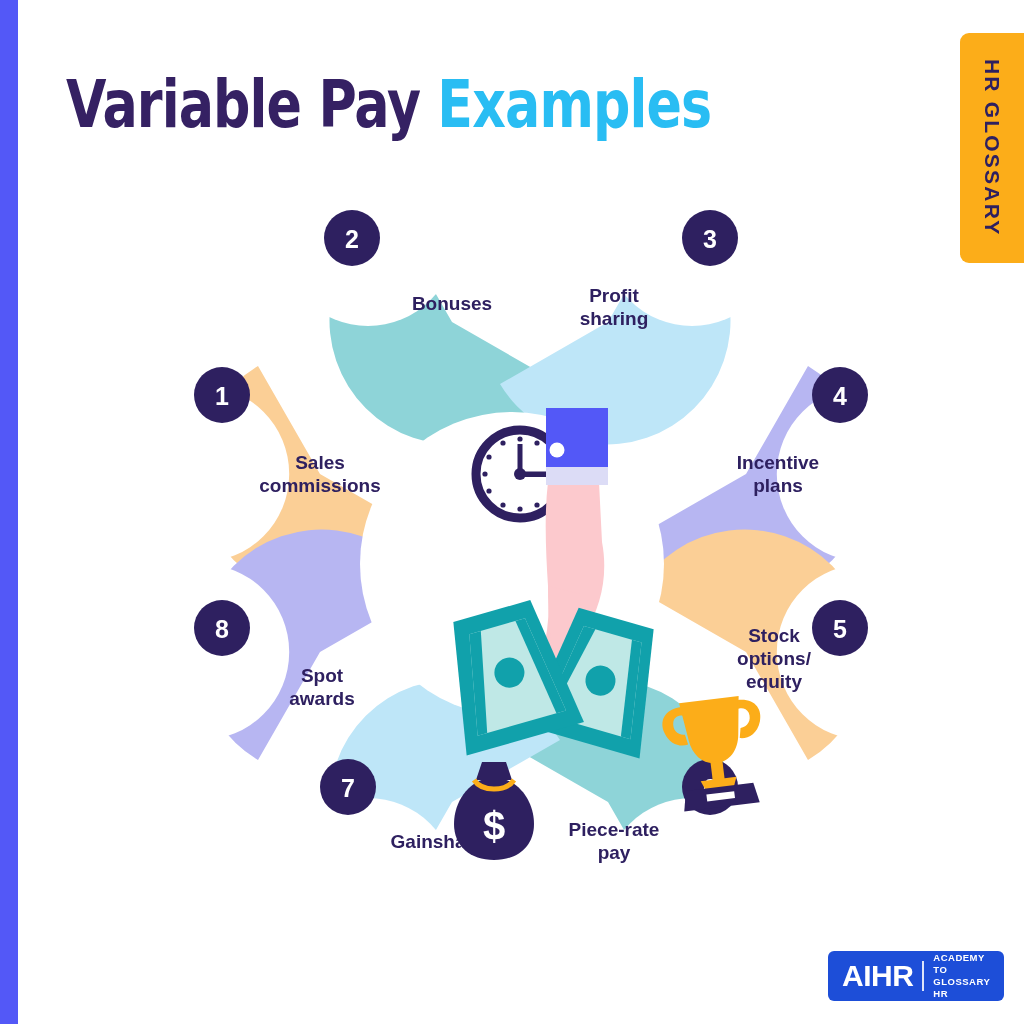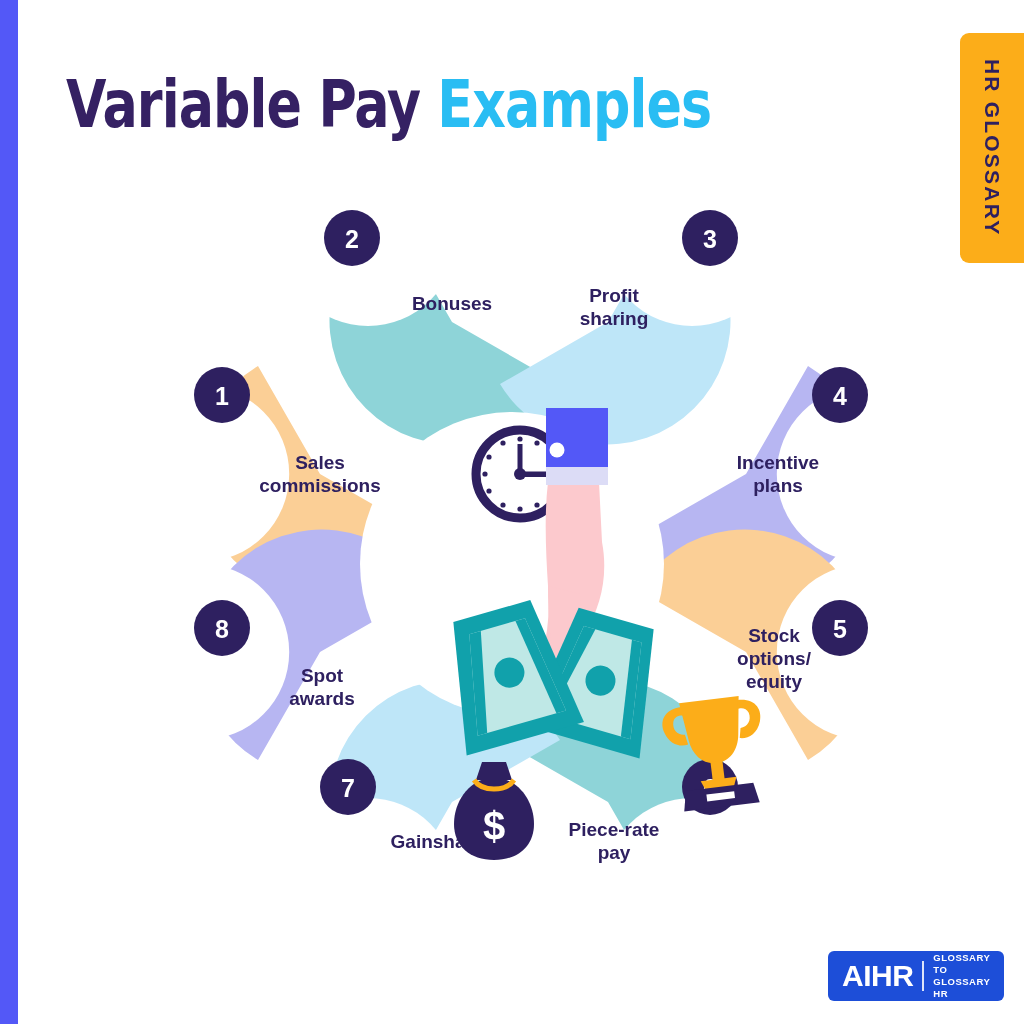--- a/index.html
+++ b/index.html
@@ -346,16 +346,16 @@
       <rect x="604" y="612" width="28" height="7" fill="#ffffff"></rect>
     </g>
   </g>
 </svg>
 </div>
 
 <div id="aihr-logo" style="background: #1d4ed8;">
   <span class="mark">AIHR</span>
   <span class="divider"></span>
   <span class="tagline">
-    <span>GLOSSARY TO</span><br>
+    <span>ACADEMY TO</span><br>
     <span>GLOSSARY HR</span>
   </span>
 </div>
 
 </body></html>

